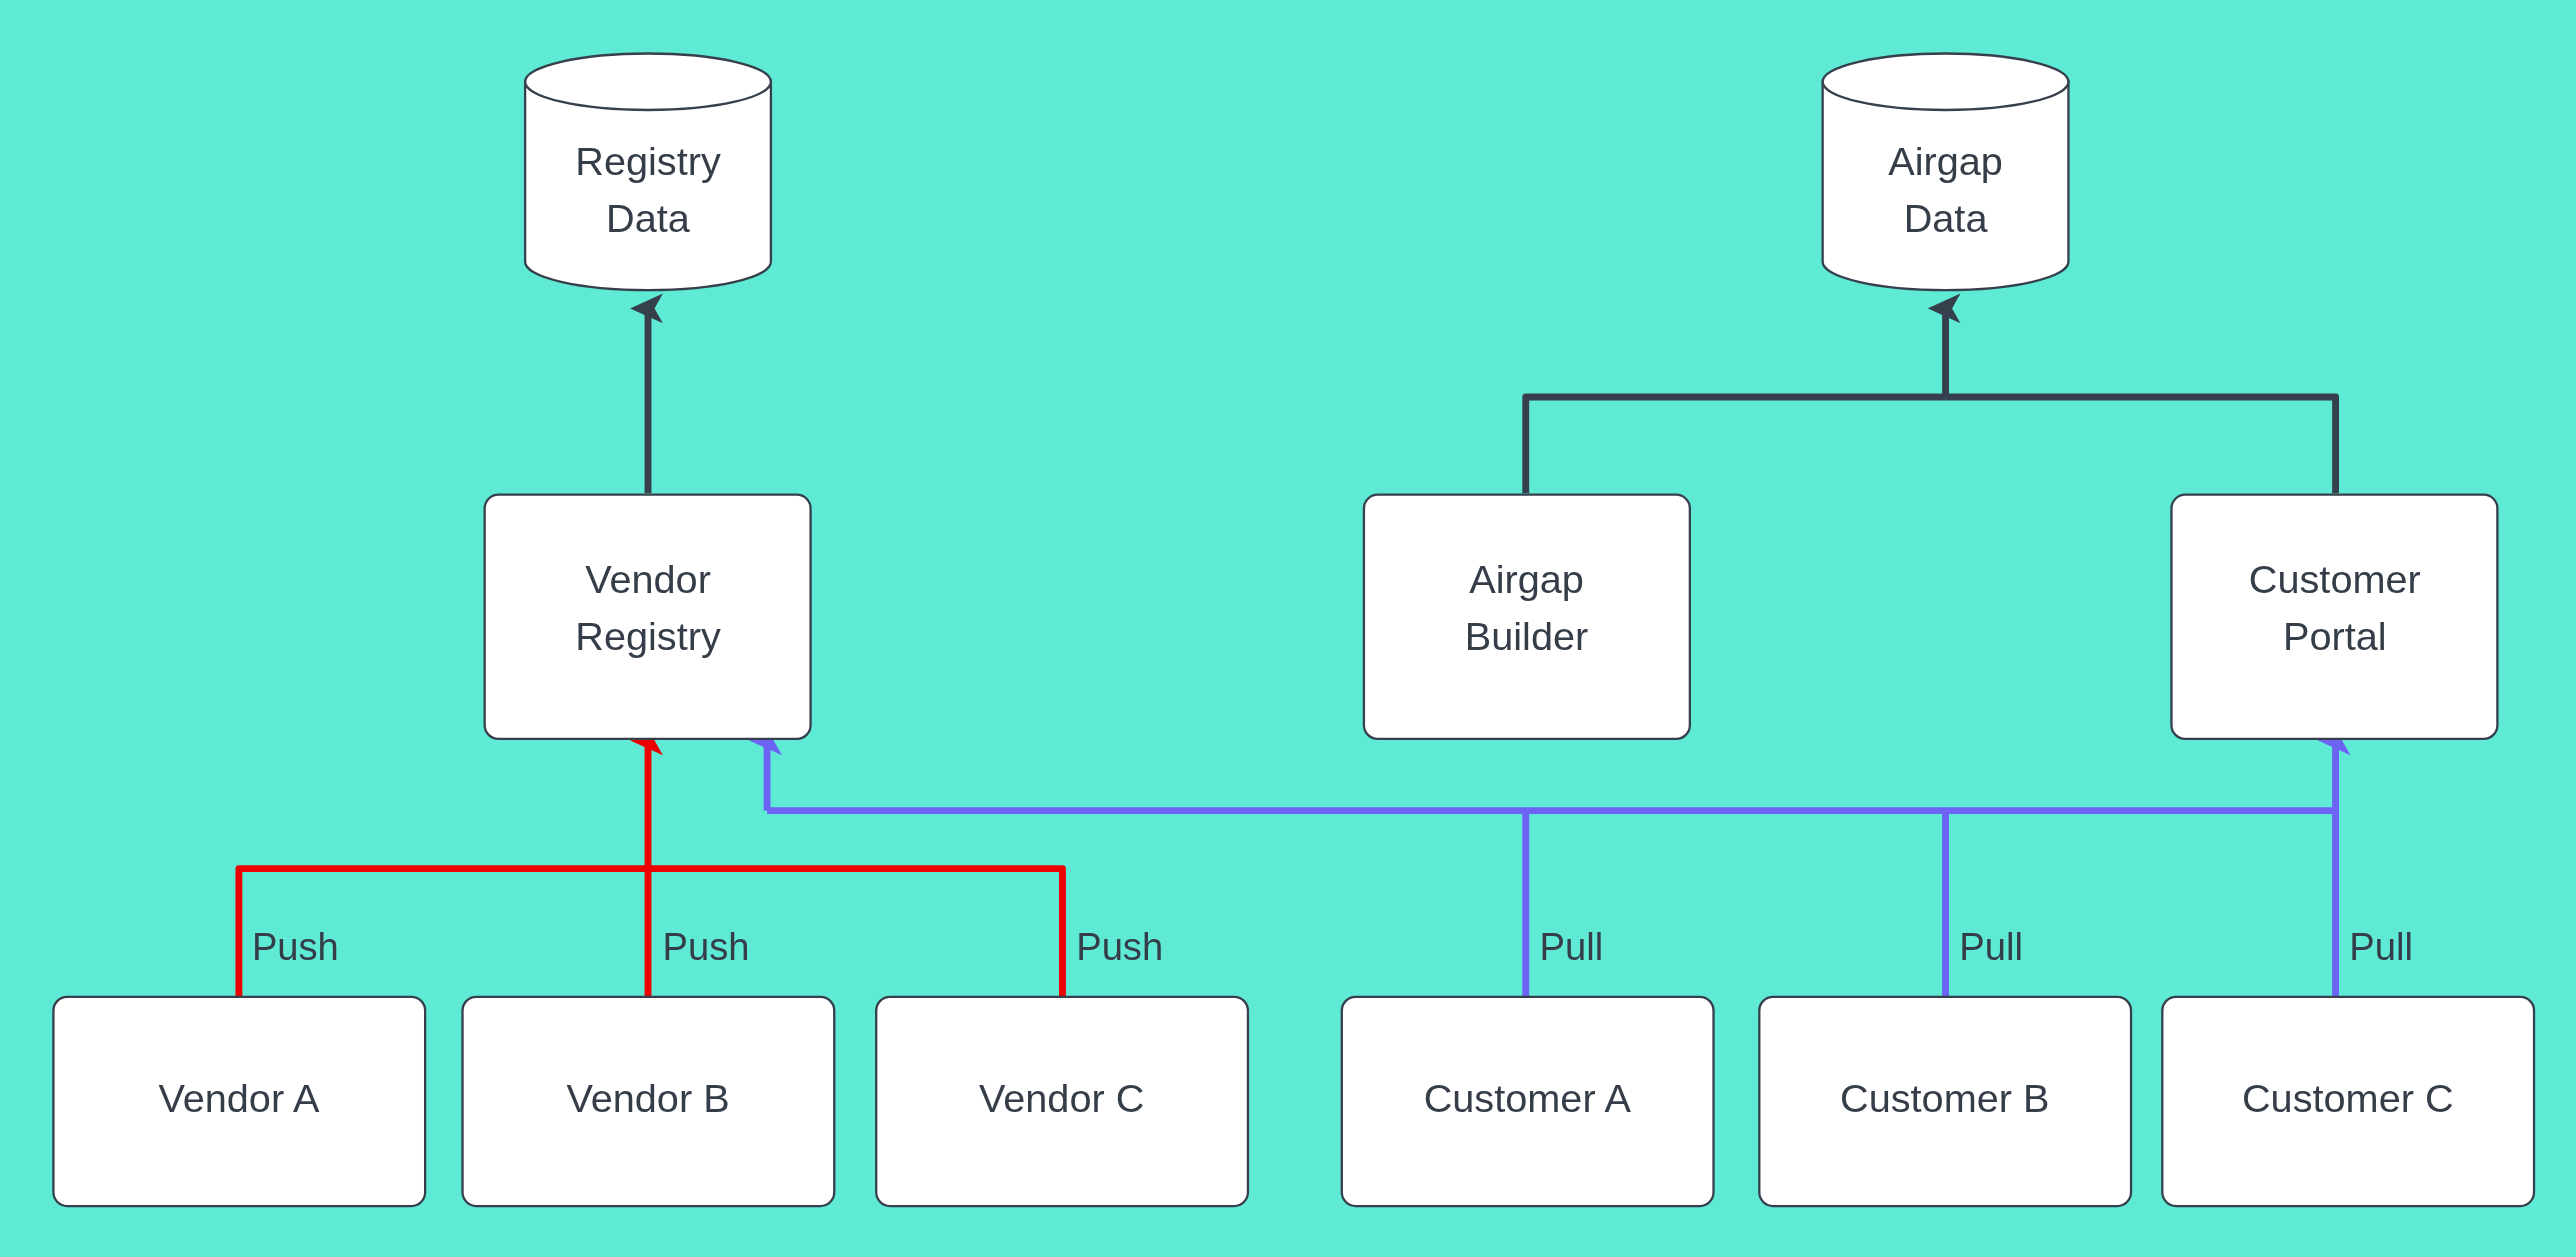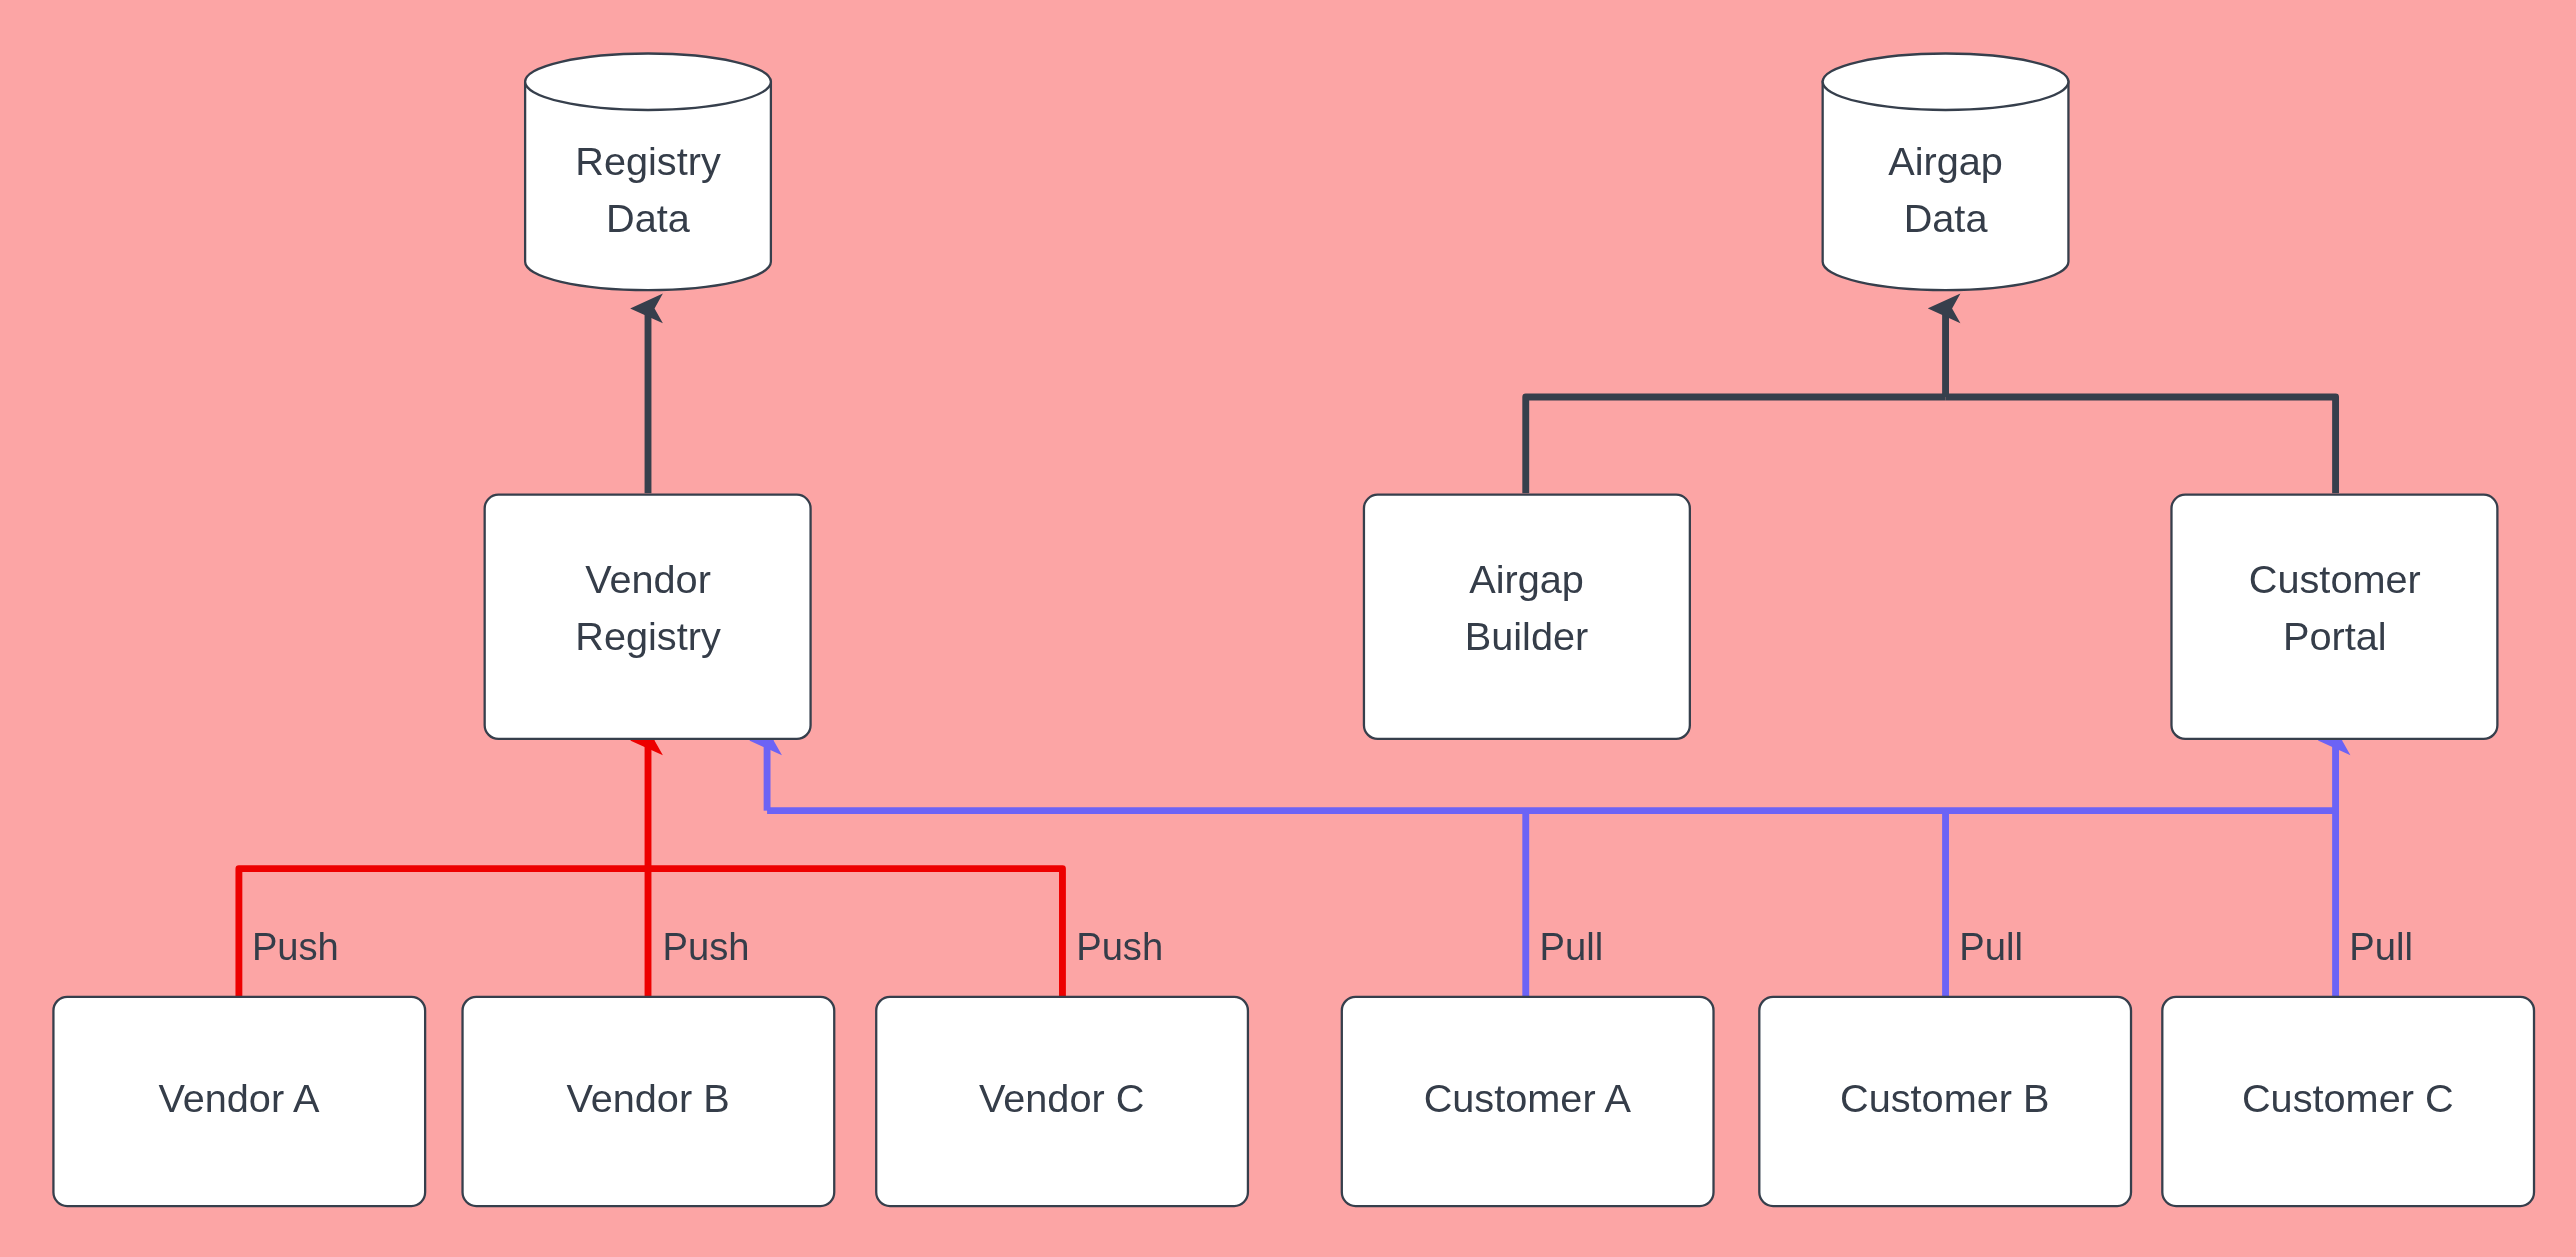--- a/index.html
+++ b/index.html
@@ -8,21 +8,21 @@
     padding: 0;
     background: #ffffff;
   }
   body {
     font-family: "Liberation Sans", "DejaVu Sans", sans-serif;
   }
   #canvas {
     position: relative;
     width: 2576px;
     height: 1258px;
-    background: #fca5a5;
+    background: #5eead4;
     overflow: hidden;
   }
   #diagram-svg {
     position: absolute;
     top: 0;
     left: 0;
     width: 2576px;
     height: 1258px;
   }
   .node-shape {

